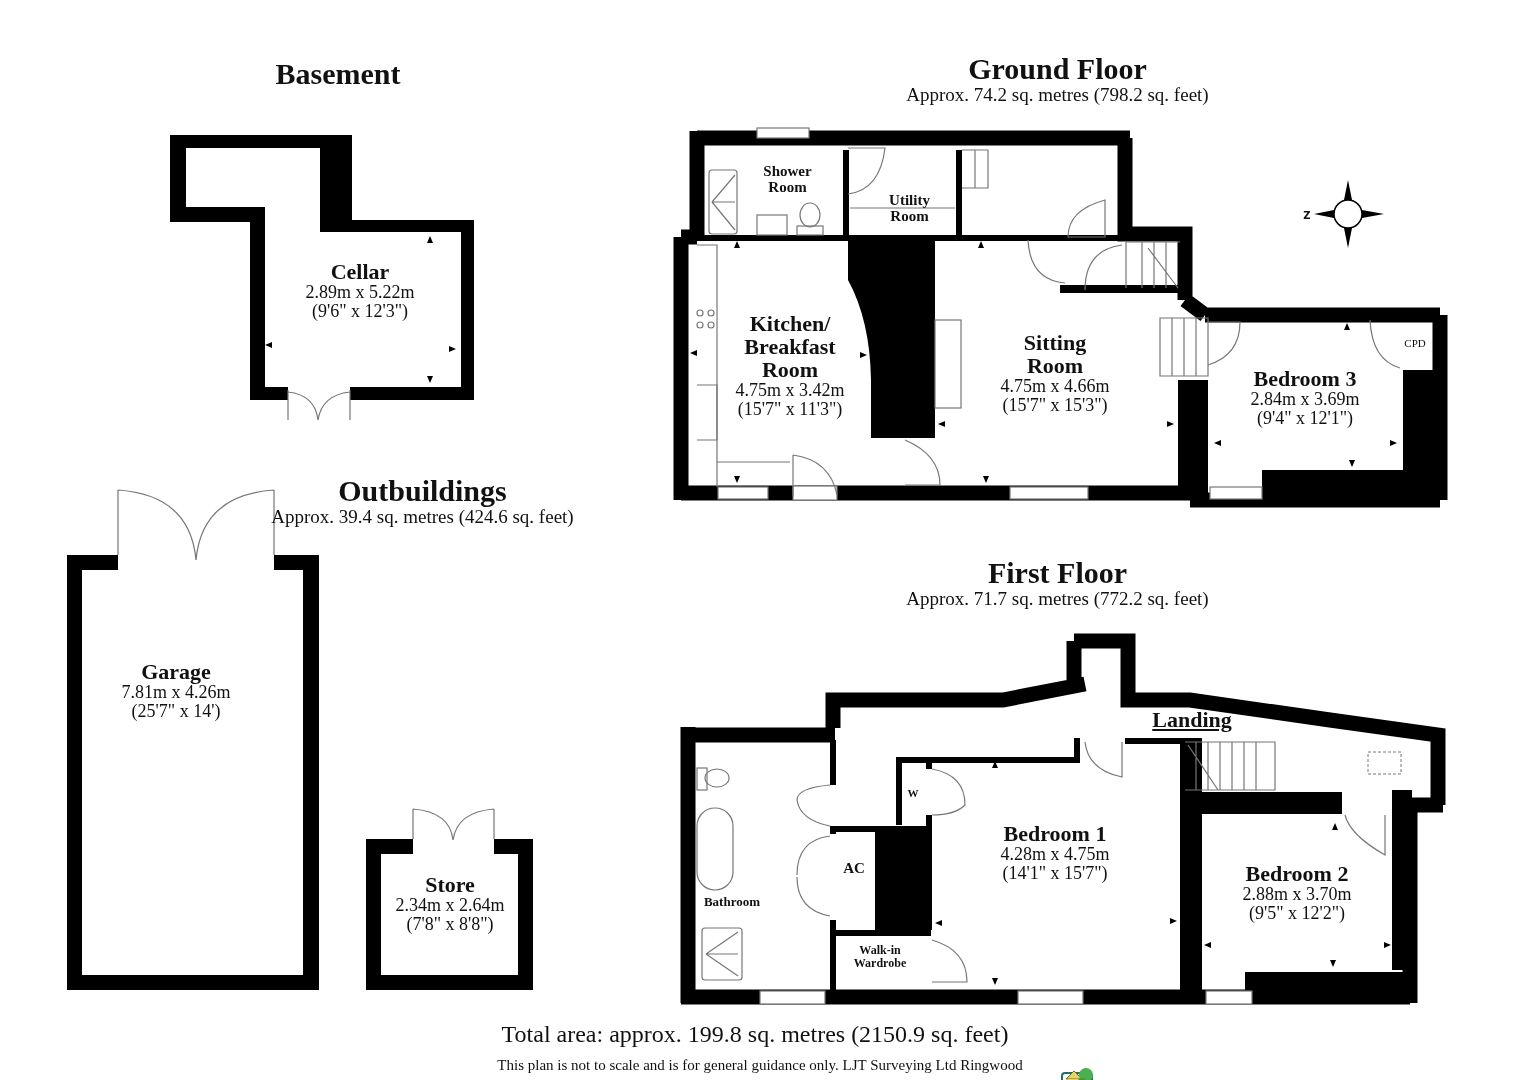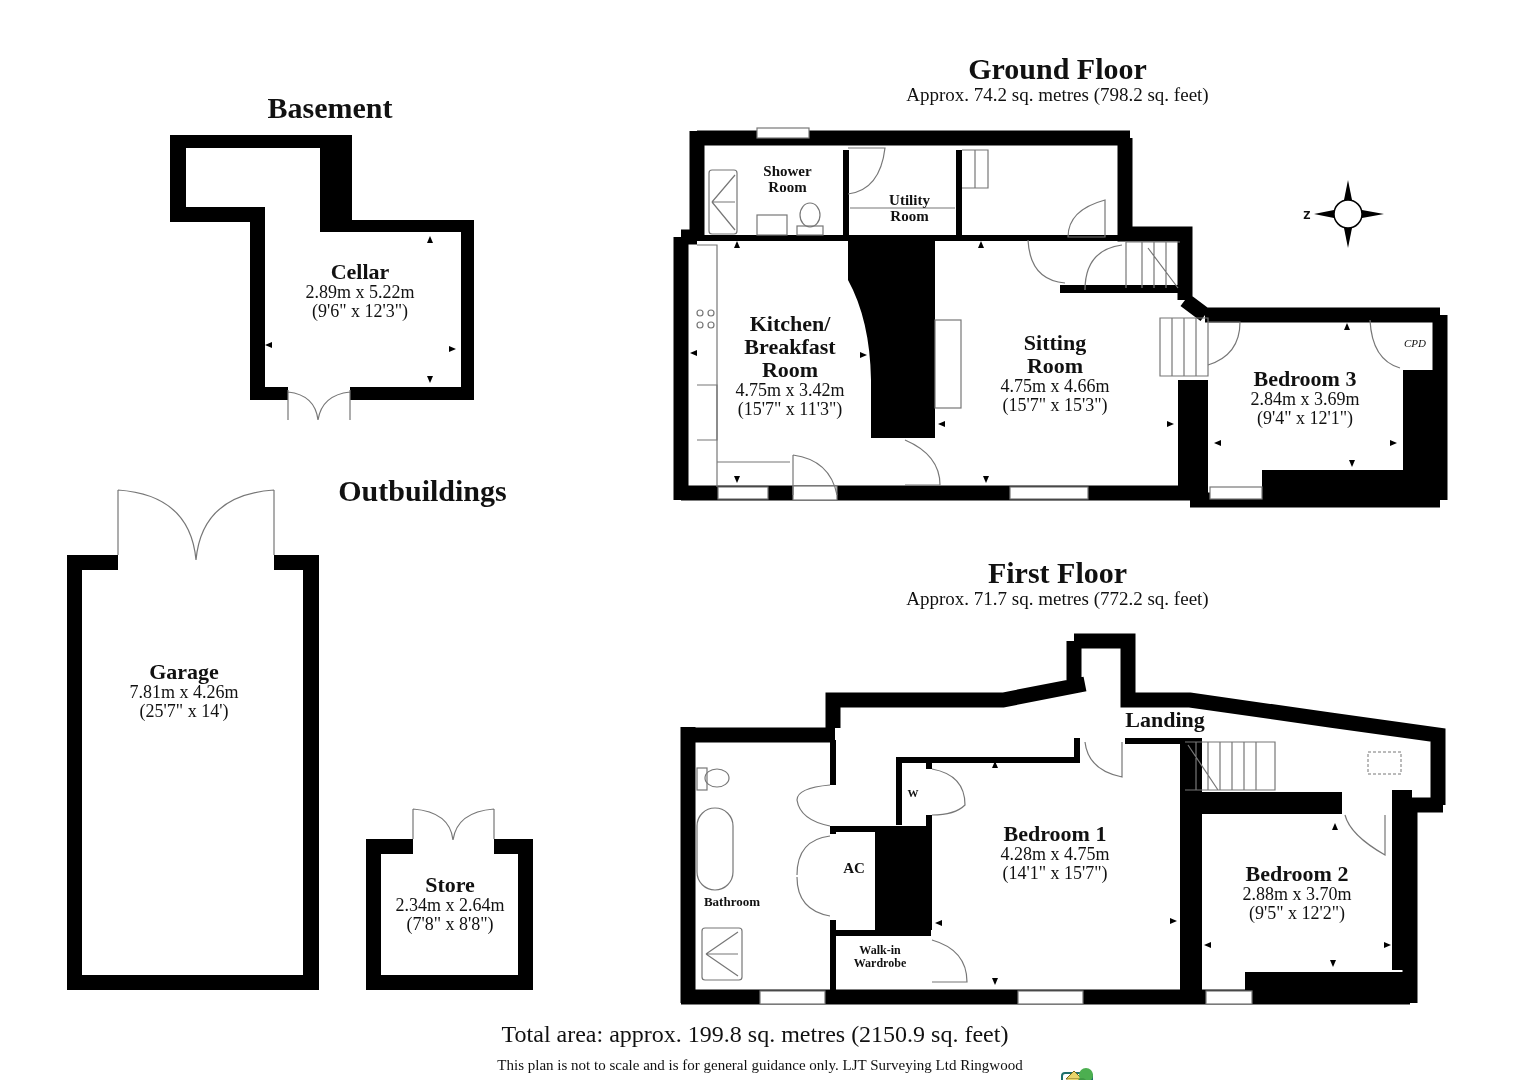--- a/index.html
+++ b/index.html
@@ -164,29 +164,30 @@
     <polygon points="1332,830 1338,830 1335,823" fill="#000"></polygon>
     <polygon points="942,920 942,926 935,923" fill="#000"></polygon>
     <polygon points="1170,918 1170,924 1177,921" fill="#000"></polygon>
     <polygon points="1211,942 1211,948 1204,945" fill="#000"></polygon>
     <polygon points="1384,942 1384,948 1391,945" fill="#000"></polygon>
     <polygon points="992,978 998,978 995,985" fill="#000"></polygon>
     <polygon points="1330,960 1336,960 1333,967" fill="#000"></polygon>
   </g>
 </svg>
 
-<div class="lbl" style="left:160px; top:58px; width:340px;margin-top:34px;">
+<div class="lbl" style="left:168px; top:58px; width:340px;">
   <div class="ttl">Basement</div>
 </div>
 <div class="lbl" style="left:875px; top:53px; width:365px;">
   <div class="ttl">Ground Floor</div>
   <div class="sub">Approx. 74.2 sq. metres (798.2 sq. feet)</div>
 </div>
 <div class="lbl" style="left:250px; top:475px; width:345px;">
   <div class="ttl">Outbuildings</div>
+  <div class="sub">Approx. 39.4 sq. metres (424.6 sq. feet)</div>
 </div>
 <div class="lbl" style="left:875px; top:557px; width:365px;">
   <div class="ttl">First Floor</div>
   <div class="sub">Approx. 71.7 sq. metres (772.2 sq. feet)</div>
 </div>
 
 <div class="lbl" style="left:285px; top:260px; width:150px;">
   <span class="rn">Cellar</span>
   <span class="dim">2.89m x 5.22m</span>
   <span class="dim">(9'6" x 12'3")</span>
@@ -211,39 +212,39 @@
   <span class="rn">Sitting</span>
   <span class="rn">Room</span>
   <span class="dim">4.75m x 4.66m</span>
   <span class="dim">(15'7" x 15'3")</span>
 </div>
 <div class="lbl" style="left:1230px; top:367px; width:150px;">
   <span class="rn">Bedroom 3</span>
   <span class="dim">2.84m x 3.69m</span>
   <span class="dim">(9'4" x 12'1")</span>
 </div>
-<div class="lbl" style="left:1398px; top:338px; width:34px;font-style:italic;">
+<div class="lbl" style="left:1398px; top:338px; width:34px;">
   <span class="rn-xs" style="font-weight:normal; font-size:11px;">CPD</span>
 </div>
 <div class="lbl" style="left:1300px; top:206px; width:14px;">
   <span style="font-family:'DejaVu Sans',sans-serif; font-weight:bold; font-size:10px;">Z</span>
 </div>
 
-<div class="lbl" style="left:104px; top:660px; width:160px;">
+<div class="lbl" style="left:96px; top:660px; width:160px;">
   <span class="rn">Garage</span>
   <span class="dim">7.81m x 4.26m</span>
   <span class="dim">(25'7" x 14')</span>
 </div>
 <div class="lbl" style="left:375px; top:873px; width:150px;">
   <span class="rn">Store</span>
   <span class="dim">2.34m x 2.64m</span>
   <span class="dim">(7'8" x 8'8")</span>
 </div>
 
-<div class="lbl" style="left:1105px; top:708px; width:120px;">
+<div class="lbl" style="left:1132px; top:708px; width:120px;text-decoration:underline;">
   <span class="rn">Landing</span>
 </div>
 <div class="lbl" style="left:687px; top:895px; width:90px;">
   <span class="rn-xs">Bathroom</span>
 </div>
 <div class="lbl" style="left:836px; top:861px; width:36px;">
   <span class="rn-s">AC</span>
 </div>
 <div class="lbl" style="left:902px; top:788px; width:22px;">
   <span class="rn-xs" style="font-size:11px;">W</span>

